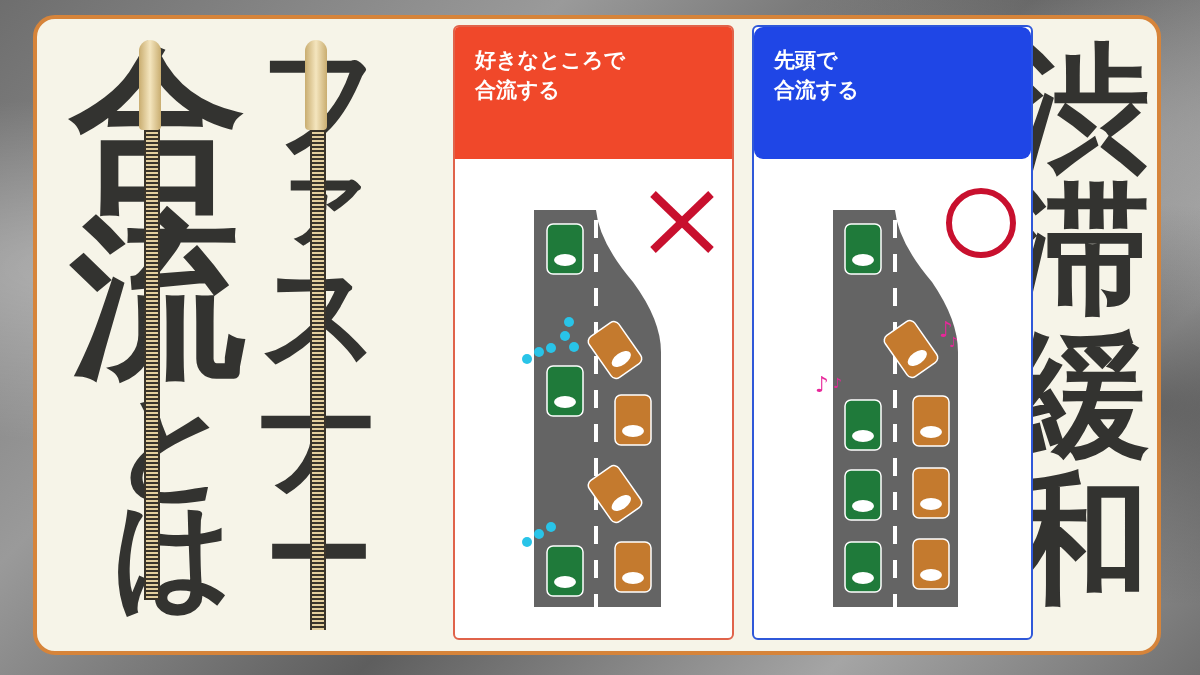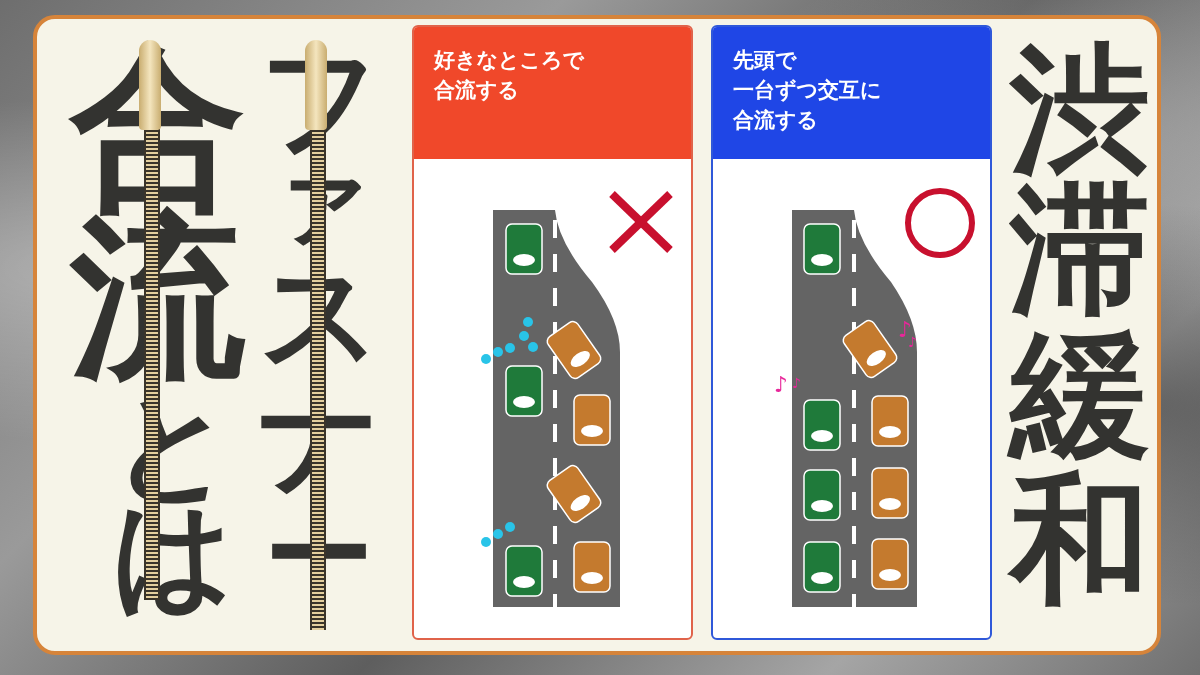--- a/index.html
+++ b/index.html
@@ -13,27 +13,27 @@
   .card{position:absolute;left:33px;top:15px;width:1128px;height:640px;
     background:#f6f4e8;border:4px solid #d6843a;border-radius:22px;box-sizing:border-box;}
   .vtitle{position:absolute;display:flex;flex-direction:column;align-items:center;
     font-weight:900;color:#333330;line-height:1;}
   .vtitle span{display:block;}
   .zip{position:absolute;width:12px;background:repeating-linear-gradient(to bottom,#e4cf9e 0 2px,#3a342a 2px 4px);
     border-left:2px solid #3a342a;border-right:2px solid #3a342a;}
   .pull{position:absolute;width:22px;height:90px;border-radius:11px 11px 4px 4px;
     background:linear-gradient(to right,#c9ad70,#f4e5be,#c9ad70);}
   .panel{position:absolute;top:25px;width:281px;height:615px;background:#fff;
-    border-radius:6px;box-sizing:border-box;overflow:hidden;}
+    border-radius:6px;box-sizing:border-box;overflow:hidden;margin-left:41px;}
   .panel.red{left:412px;border:2px solid #e0634a;}
   .panel.blue{left:711px;border:2px solid #2f58d9;}
   .phead{height:132px;padding:18px 0 0 20px;box-sizing:border-box;color:#fff;
     font-size:21px;font-weight:bold;line-height:30px;}
   .red .phead{background:#f0482a;}
-  .blue .phead{background:#1f46e6;}
+  .blue .phead{background:#1f46e6;border-radius:9px;}
   .phead div{display:block;}
 </style>
 </head>
 <body>
 
 <div class="bg-blur"></div>
 
 <div class="card"></div>
 
 <div class="vtitle" style="left:58px;top:40px;width:200px;">
@@ -104,21 +104,20 @@
     <g stroke="#c8102e" stroke-width="8">
       <line x1="610" y1="192" x2="668" y2="248"></line>
         <line x1="668" y1="192" x2="610" y2="248"></line>
     </g>
   </svg>
 </div>
 
 <div class="panel blue">
   <div class="phead">
     <div>先頭で</div>
-    <div>一台ずつ交互に</div>
     <div>合流する</div>
   </div>
   <svg style="position:absolute;left:0;top:0;" width="281" height="615" viewBox="711 25 281 615">
     <path d="M790 208 L852 208 Q855 240 889 280 Q915 318 915 350 L915 605 L790 605 Z" fill="#646464"></path>
     <line x1="852" y1="218" x2="852" y2="605" stroke="#fff" stroke-width="4" stroke-dasharray="18 16"></line>
     <g>
       <rect x="802" y="222" width="36" height="50" rx="6" fill="#1f7a3a" stroke="#fff" stroke-width="1.5"></rect>
         <ellipse cx="820" cy="258" rx="11" ry="6" fill="#fff"></ellipse>
       <rect x="802" y="398" width="36" height="50" rx="6" fill="#1f7a3a" stroke="#fff" stroke-width="1.5"></rect>
         <ellipse cx="820" cy="434" rx="11" ry="6" fill="#fff"></ellipse>

